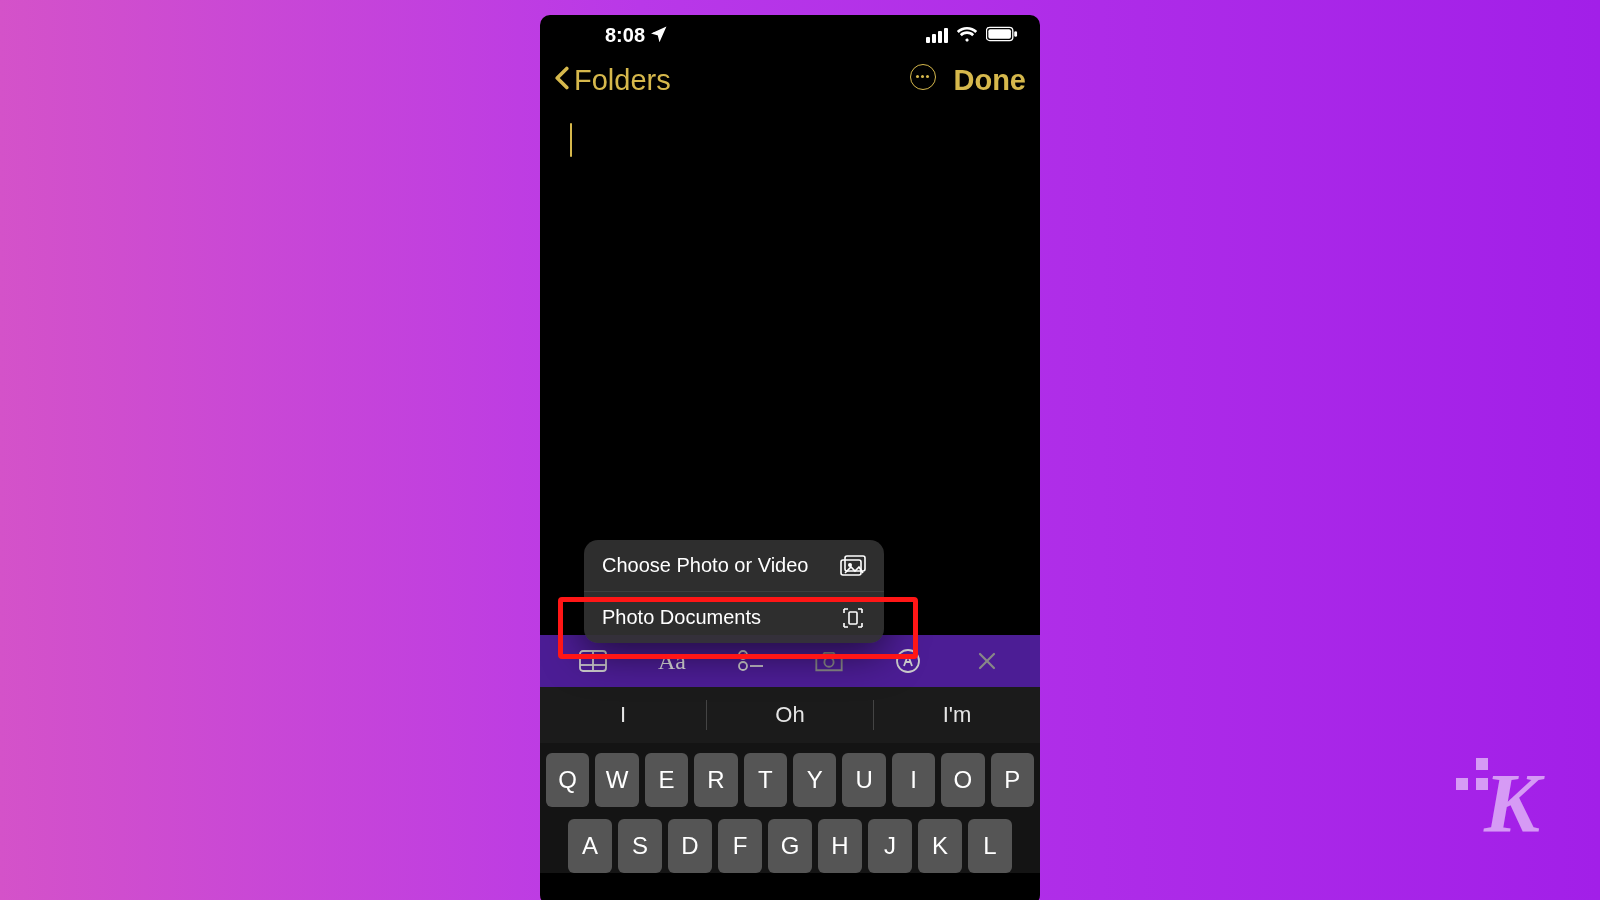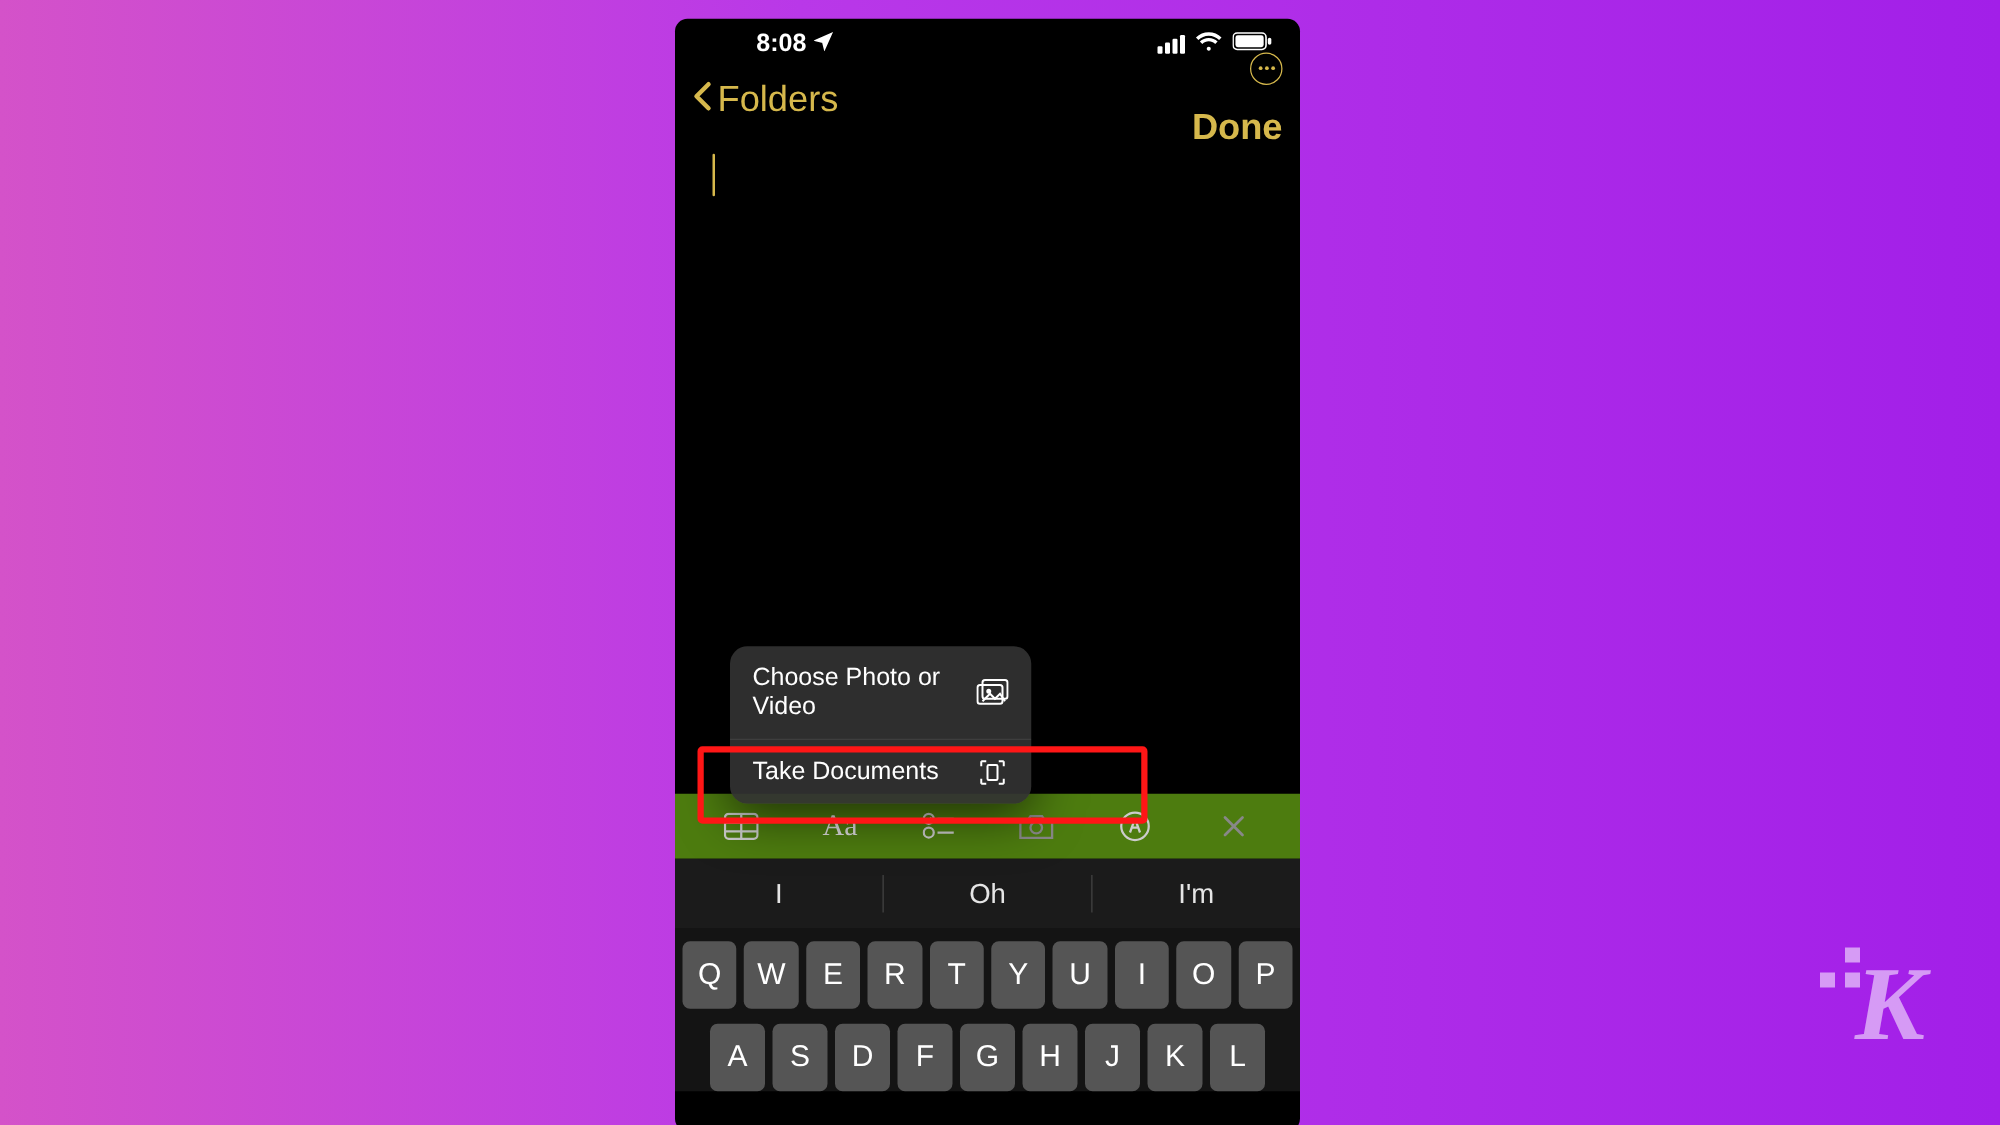--- a/index.html
+++ b/index.html
@@ -46,21 +46,21 @@
   
   .nav-bar {
     height: 50px;
     display:flex;
     align-items:center;
     padding: 0 14px;
     color: #d6b84c;
     font-size: 29px;
   }
   .nav-back { display:flex; align-items:center; gap:4px; }
-  .nav-right { margin-left:auto; display:flex; align-items:flex-end; gap:18px;flex-direction:column; }
+  .nav-right { margin-left:auto; display:flex; align-items:flex-start; gap:18px; }
   .ellipsis-circle {
     width:26px; height:26px; border:1.8px solid #d6b84c; border-radius:50%;
     display:flex; align-items:center; justify-content:center; gap:2px;
   }
   .ellipsis-circle span { width:3px;height:3px;background:#d6b84c;border-radius:50%; }
   .done-btn { font-weight:600; }
 
   
   .note-body {
     position:relative;
@@ -69,21 +69,21 @@
   }
   .cursor {
     width:2px; height:34px; background:#d6b84c; border-radius:1px;
   }
 
   
   .attach-menu {
     position:absolute;
     left: 44px;
     bottom: -8px;
-    width: 241px;
+    width: 300px;
     background: rgba(50,50,50,0.92);
     border-radius: 14px;
     overflow:visible;
     box-shadow: 0 10px 40px rgba(0,0,0,0.6);
   }
   .menu-item {
     display:flex;
     align-items:center;
     justify-content:space-between;
     padding: 14px 18px;
@@ -101,21 +101,21 @@
     width: 360px;
     height: 62px;
     border: 5px solid #ff1616;
     border-radius: 4px;
     pointer-events:none;
   }
 
   
   .format-bar {
     height: 52px;
-    background: #4d7c0f;
+    background: #4c1d95;
     display:flex;
     align-items:center;
     justify-content:space-around;
     padding: 0 14px;
     color:#ccc;
   }
   .fmt-btn { width:40px; display:flex; align-items:center; justify-content:center; }
   .fmt-aa { font-family: Georgia, serif; font-size:24px; color:#ddd; }
   .fmt-x { font-size:22px; color:#888; }
 
@@ -249,21 +249,21 @@
         <span class="menu-icon">
           <svg width="26" height="22" viewBox="0 0 26 22" fill="none" stroke="#fff" stroke-width="1.6">
               <rect x="1" y="5" width="20" height="15" rx="2"></rect>
               <rect x="5" y="1" width="20" height="15" rx="2"></rect>
               <circle cx="10" cy="10" r="1.2" fill="#fff"></circle>
               <path d="M5 18 L11 12 L15 16 L19 12 L23 18"></path>
             </svg>
         </span>
       </div>
       <div class="menu-item">
-        <span>Take Documents</span>
+        <span>Photo Documents</span>
         <span class="menu-icon">
           <svg width="24" height="24" viewBox="0 0 24 24" fill="none" stroke="#fff" stroke-width="1.6">
               <path d="M3 3h4M3 3v4M21 3h-4M21 3v4M3 21h4M3 21v-4M21 21h-4M21 21v-4"></path>
               <rect x="8" y="6" width="8" height="12" rx="1"></rect>
             </svg>
         </span>
       </div>
     </div>
 
     <div class="highlight-box"></div>

